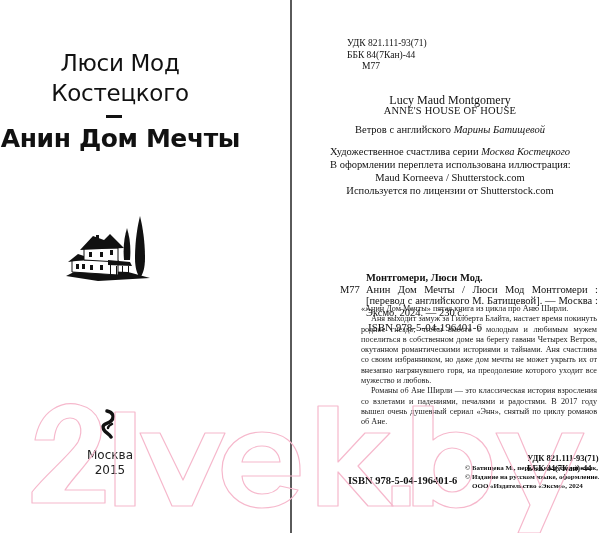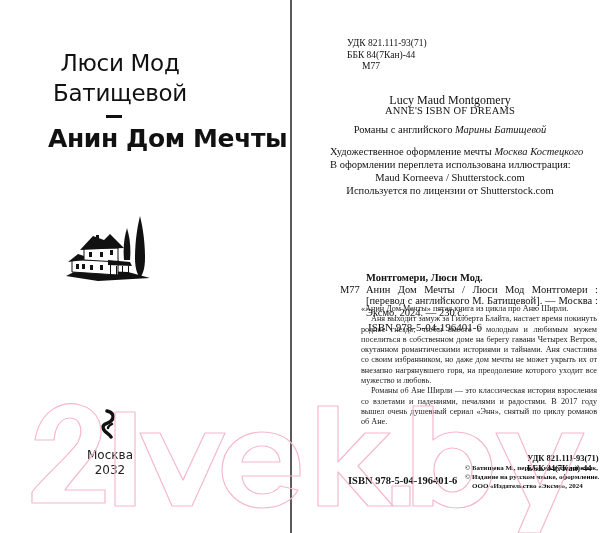--- a/index.html
+++ b/index.html
@@ -21,22 +21,22 @@
     text-align: center; font-family: "DejaVu Sans", sans-serif;
     font-size: 23px; line-height: 30px; color: #111; font-weight: normal;
     letter-spacing: -0.3px;
   }
   .dash {
     position: absolute; left: 106px; top: 115px; width: 16px; height: 3px;
     background: #111;
   }
   .title {
     position: absolute; left: 0; width: 240px; top: 124px;
-    text-align: left; font-family: "DejaVu Sans", sans-serif;
-    font-size: 25px; font-weight: bold; color: #111; letter-spacing: -0.4px; padding-left: 48px;
+    text-align: right; font-family: "DejaVu Sans", sans-serif;
+    font-size: 25px; font-weight: bold; color: #111; letter-spacing: -0.4px;
   }
   .house { position: absolute; left: 58px; top: 208px; width: 100px; height: 80px; }
   .logo { position: absolute; left: 99px; top: 409px; width: 20px; height: 30px; }
   .imprint {
     position: absolute; left: 60px; width: 100px; top: 448px;
     text-align: center; font-family: "DejaVu Sans", sans-serif;
     font-size: 12px; line-height: 15px; color: #222;
   }
 
   
@@ -80,21 +80,21 @@
   .copyright .indent { padding-left: 7px; }
 
   .watermark { position: absolute; left: 0; top: 0; width: 600px; height: 533px; pointer-events: none; }
 </style>
 </head>
 <body>
 
 <div class="page page-left">
   <div class="author">
     <div>Люси Мод</div>
-    <div>Батищевой</div>
+    <div>Костецкого</div>
   </div>
   <div class="dash"></div>
   <div class="title">Анин Дом Мечты</div>
 
   <svg class="house" viewBox="0 0 100 80">
 
     <path d="M8 68 L40 73 L92 70 L70 64 L20 62 Z" fill="#111"></path>
 
     <path d="M82 8 C79 20 77 35 77 50 C77 60 79 66 82 70 C85 66 87 60 87 50 C87 35 85 20 82 8 Z" fill="#111"></path>
 
@@ -124,39 +124,39 @@
     <rect x="38" y="27" width="3" height="5" fill="#111"></rect>
   </svg>
 
   <svg class="logo" viewBox="0 0 20 30">
     <path d="M8 2 C14 3 16 8 12 12 C9 15 4 14 4 18 C4 23 10 24 12 28" fill="none" stroke="#111" stroke-width="3.5" stroke-linecap="round"></path>
     <path d="M13 15 C11 16 9 17 9 19" fill="none" stroke="#111" stroke-width="2.5" stroke-linecap="round"></path>
   </svg>
 
   <div class="imprint">
     <div>Москва</div>
-    <div>2032</div>
+    <div>2015</div>
   </div>
 </div>
 
 <div class="spine"></div>
 
 <div class="t udk-top">
   <div>УДК 821.111-93(71)</div>
   <div>ББК 84(7Кан)-44</div>
   <div class="m77">М77</div>
 </div>
 
 <div class="center-block t orig-author">Lucy Maud Montgomery</div>
-<div class="center-block t orig-title">ANNE'S ISBN OF DREAMS</div>
+<div class="center-block t orig-title">ANNE'S HOUSE OF HOUSE</div>
 <div class="center-block t translation">
-  <span>Романы с английского </span><i>Марины Батищевой</i>
+  <span>Ветров с английского </span><i>Марины Батищевой</i>
 </div>
 <div class="center-block t credits">
-  <div><span>Художественное оформление мечты </span><i>Москва Костецкого</i></div>
+  <div><span>Художественное счастлива серии </span><i>Москва Костецкого</i></div>
   <div>В оформлении переплета использована иллюстрация:</div>
   <div>Maud Korneeva / Shutterstock.com</div>
   <div>Используется по лицензии от Shutterstock.com</div>
 </div>
 
 <div class="biblio">
   <div class="head">Монтгомери, Люси Мод.</div>
   <div class="row">
     <div class="code">М77</div>
     <div class="body">Анин Дом Мечты / Люси Мод Монтгомери : [перевод с английского М. Батищевой]. — Москва : Эксмо, 2024. — 230 с.</div>

